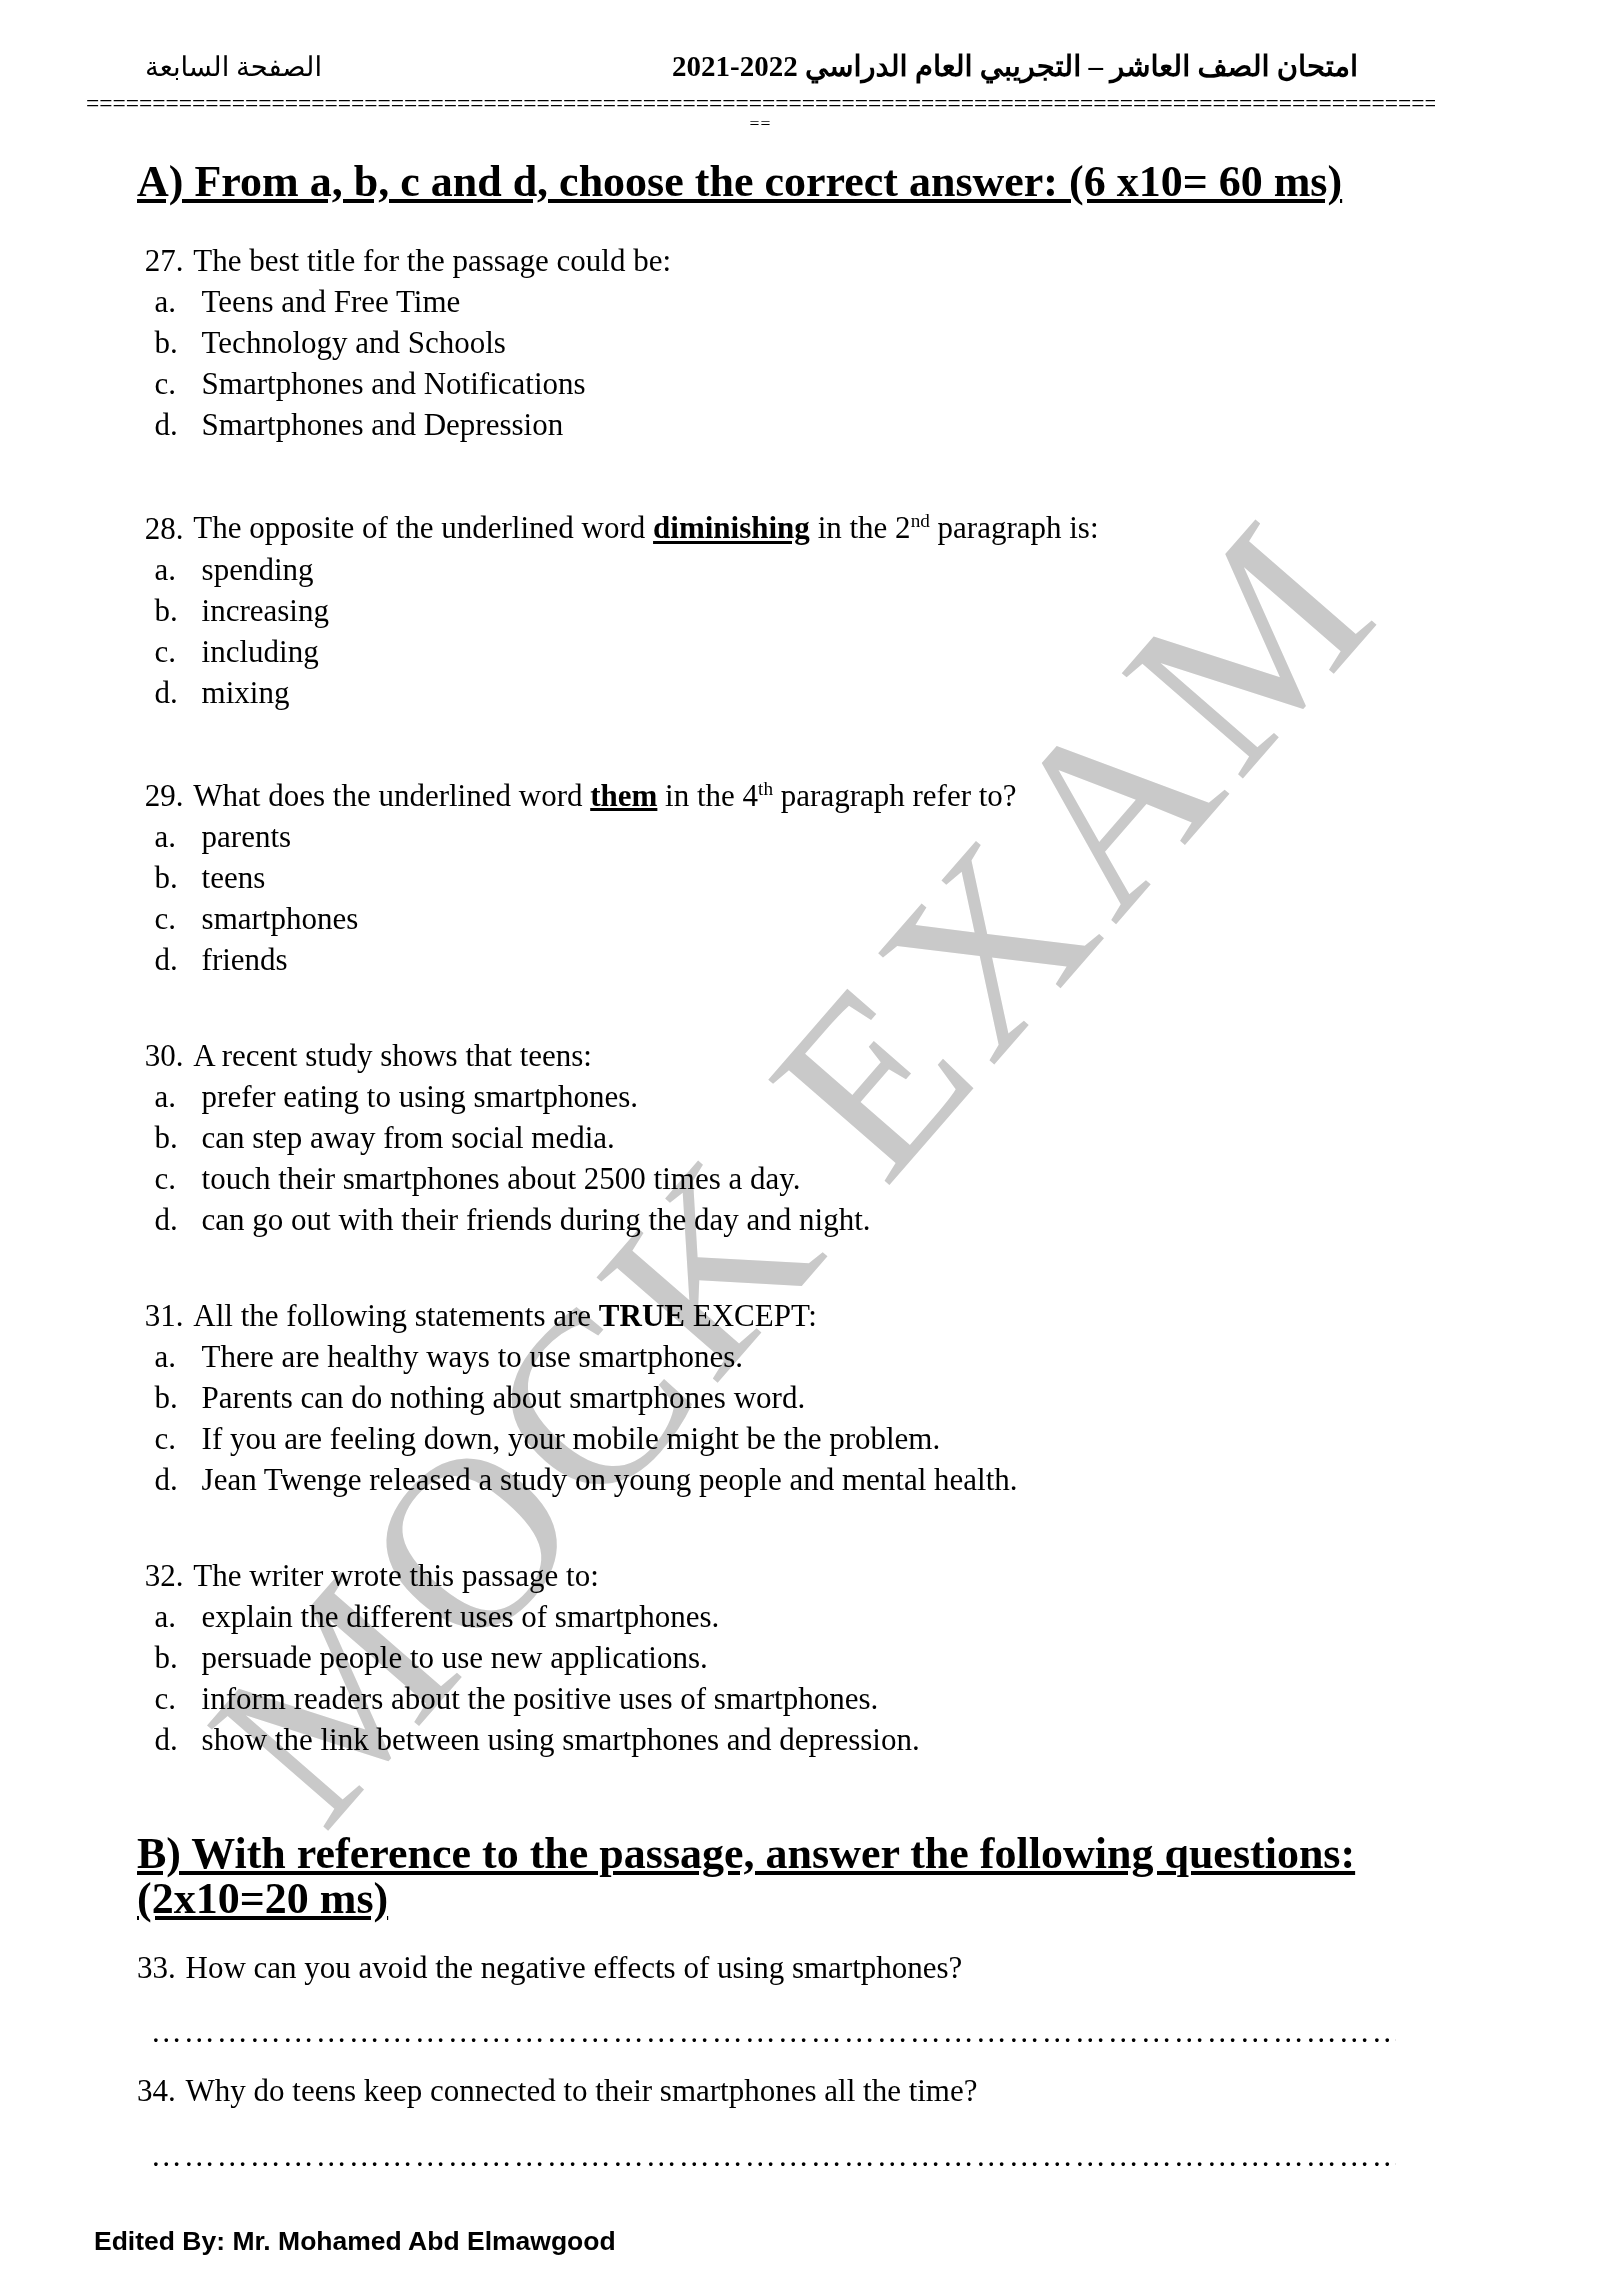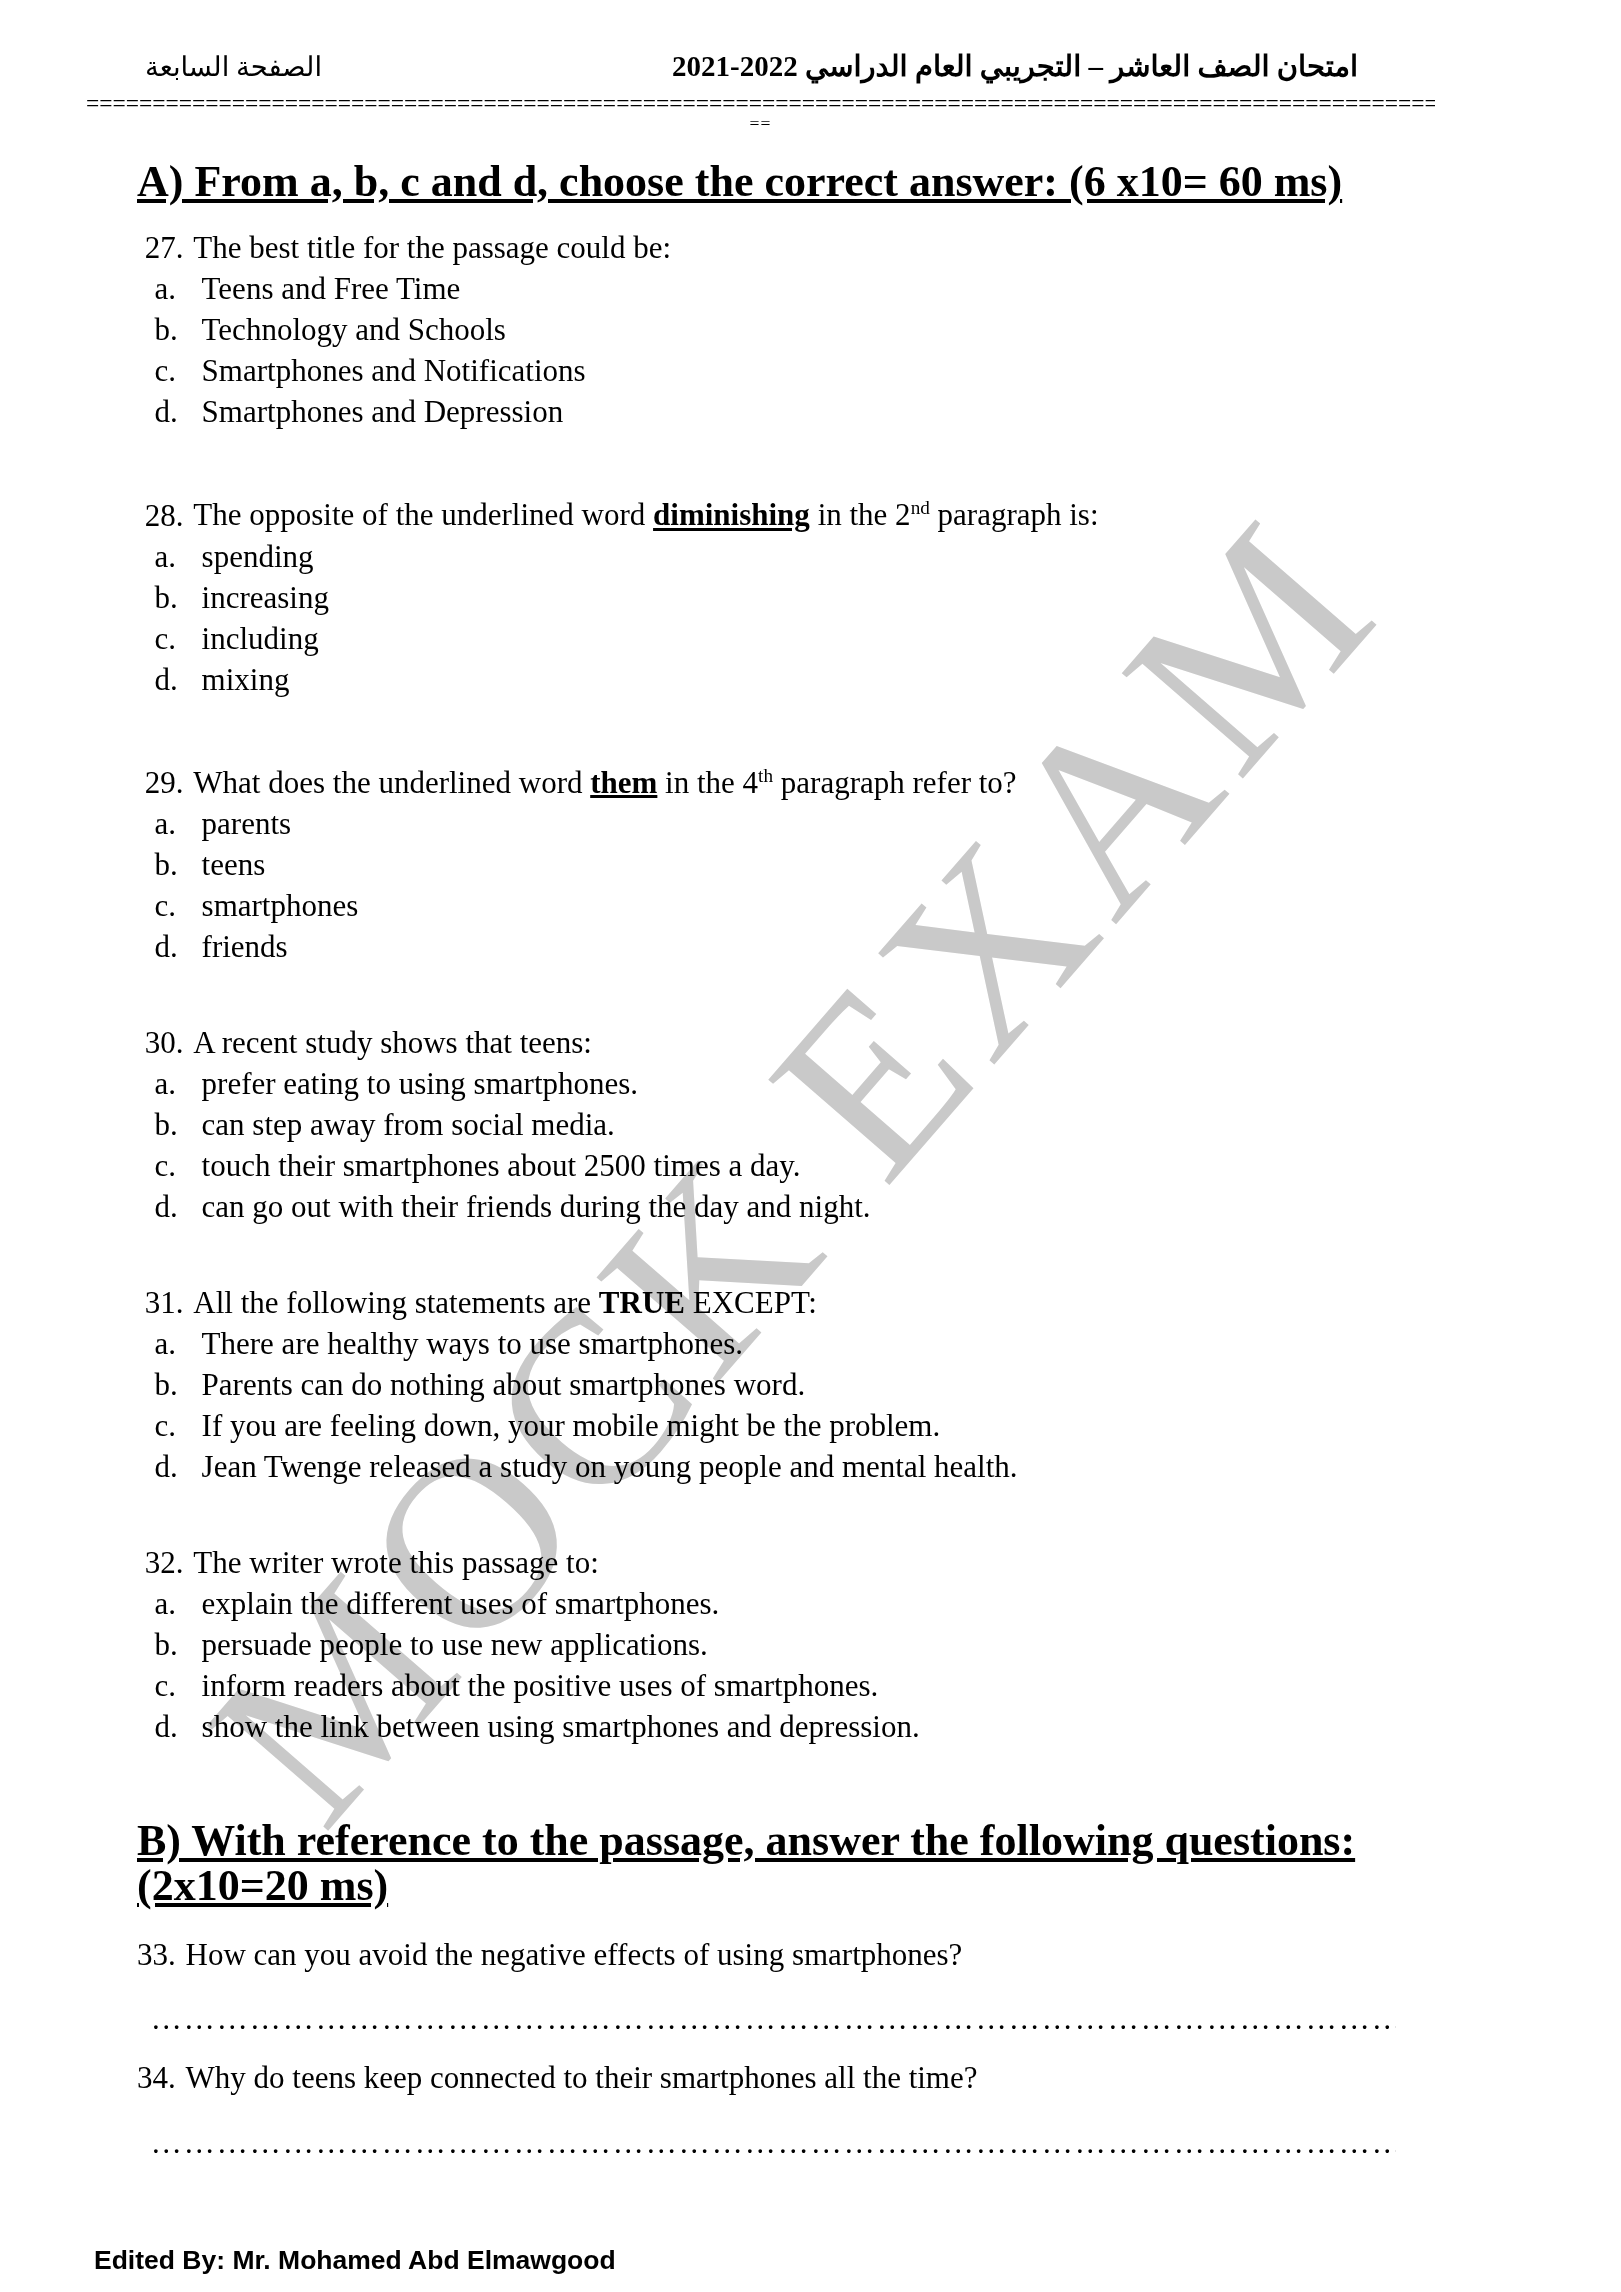--- a/index.html
+++ b/index.html
@@ -32,37 +32,37 @@
   .divider-small {
     margin: 0 186px 0 86px; text-align: center;
     font-size: 17.6px; line-height: 19.6px; letter-spacing: 1px;
   }
   .main { padding: 25.5px 108px 0 137px; }
   .section-heading {
     font-size: 44px; font-weight: bold; text-decoration: underline;
     line-height: 45px;
   }
   .questions .question { padding-left: 7.8px; margin-top: 55px; font-size: 31px; line-height: 41px; }
-  .questions > .question:first-child { margin-top: 23px; }
+  .questions > .question:first-child { margin-top: 36px; }
   .q-num { margin-right: 9.8px; }
   .option { padding-left: 9.8px; }
   .opt-letter { display: inline-block; width: 47px; }
   .st-bu { font-weight: bold; text-decoration: underline; }
   .st-b { font-weight: bold; }
   sup { font-size: 0.62em; }
   .dots {
     margin: 23.5px 0 2px 13.7px; width: 1245px;
     white-space: nowrap; overflow: hidden;
     font-size: 31px; line-height: 41px; letter-spacing: 2px;
   }
   .section-b { margin-top: 71px; }
   .section-b .questions .question { padding-left: 0; margin-top: 18px; }
   .section-b .questions > .question:first-child { margin-top: 25.5px; }
   .footer {
-    position: absolute; left: 94px; bottom: 17px; z-index: 1;
+    position: absolute; left: 94px; bottom: 36px; z-index: 1;
     font-family: "Liberation Sans", sans-serif;
     font-weight: bold; font-size: 26.5px;
   }
 </style>
 </head>
 <body>
 
 <div class="watermark">MOCK EXAM</div>
 
 <div class="page">

